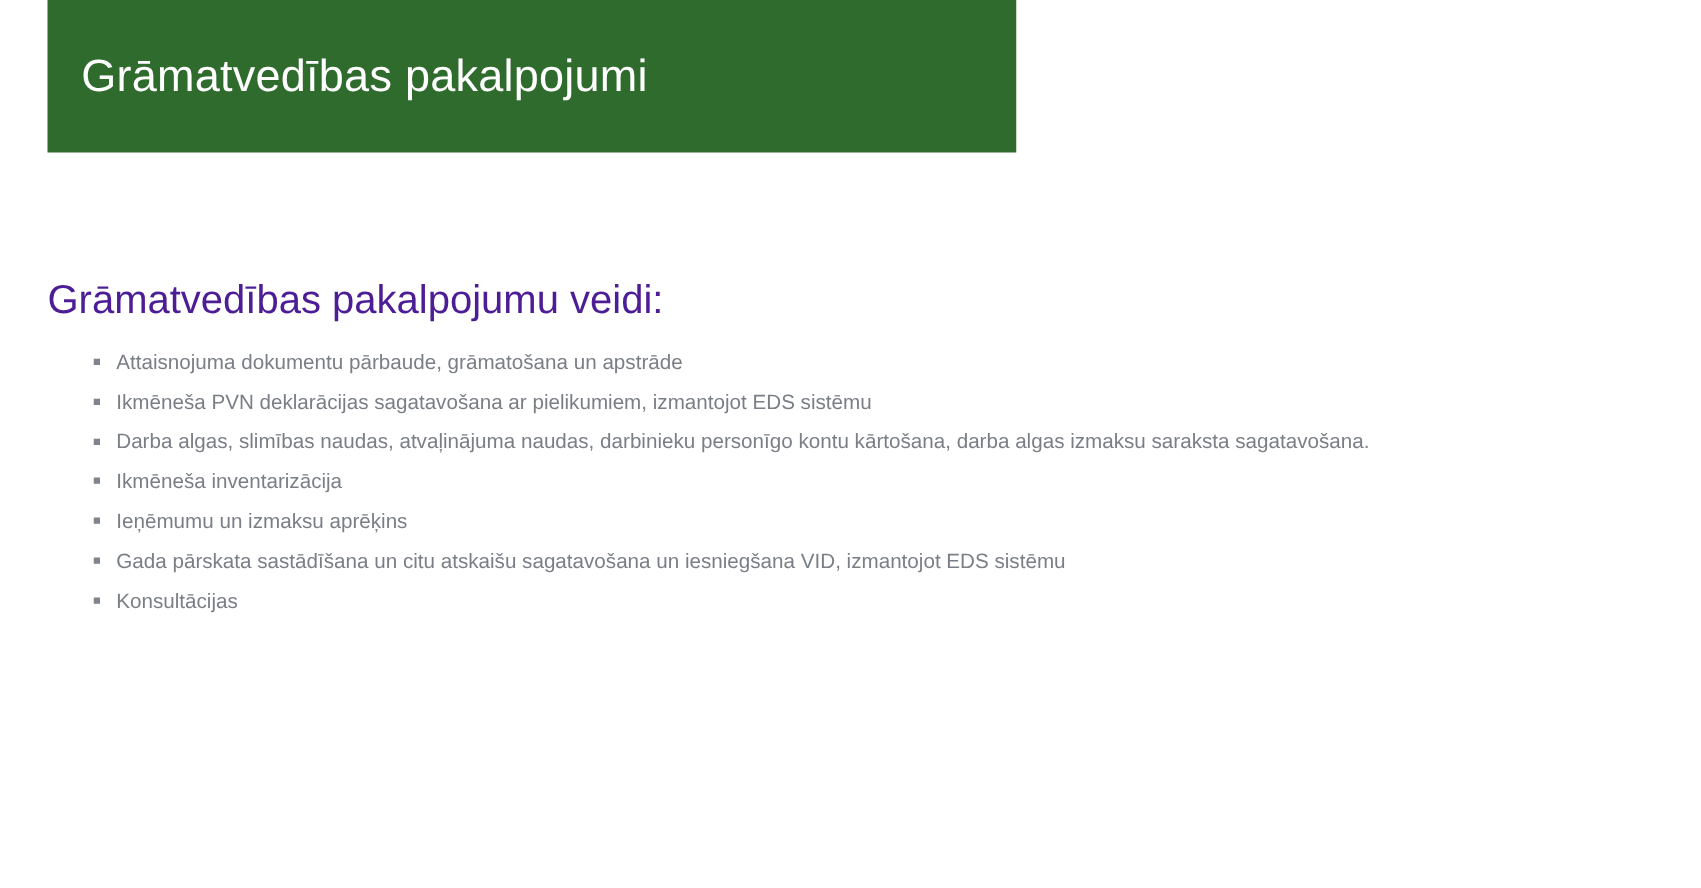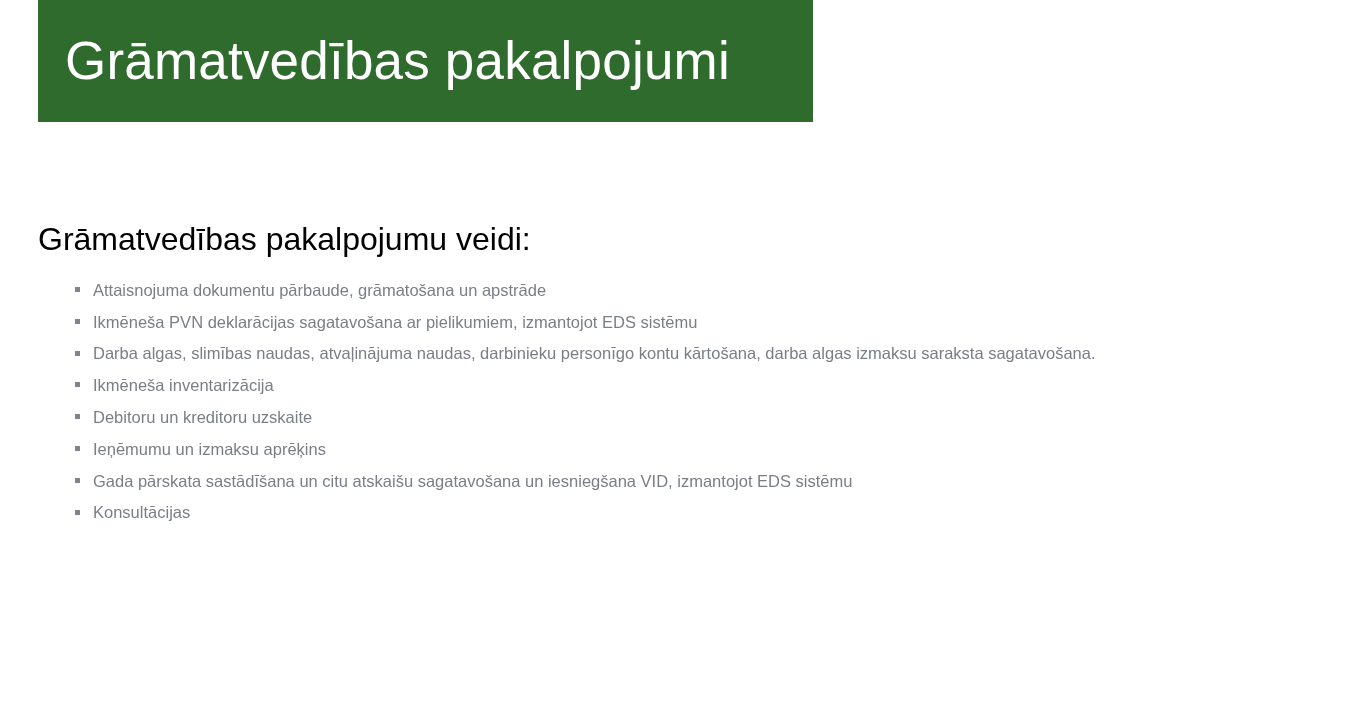--- a/index.html
+++ b/index.html
@@ -32,33 +32,33 @@
     height: 122px;
     background: #2f6b2d;
     box-sizing: border-box;
     display: flex;
     align-items: center;
     padding: 0 0 0 27px;
   }
   .title-banner .banner-title {
     color: #ffffff;
     font-family: "Liberation Sans", sans-serif;
-    font-size: 53px;
+    font-size: 36px;
     font-weight: 400;
     line-height: 1.05;
     letter-spacing: 0.2px;
     white-space: nowrap;
   }
 
   
   .section-heading {
     position: absolute;
     left: 38px;
     top: 193px;
-    color: #000000;
+    color: #4c1d95;
     font-family: "Liberation Sans", sans-serif;
     font-size: 32px;
     font-weight: 400;
     line-height: 1.2;
     white-space: nowrap;
   }
 
   
   .services-list {
     position: absolute;
@@ -117,24 +117,20 @@
     <li class="service-item">
       <span class="bullet"></span>
       <span class="item-text">Darba algas, slimības naudas, atvaļinājuma naudas, darbinieku personīgo kontu kārtošana, darba algas izmaksu saraksta sagatavošana.</span>
     </li>
     <li class="service-item">
       <span class="bullet"></span>
       <span class="item-text">Ikmēneša inventarizācija</span>
     </li>
     <li class="service-item">
       <span class="bullet"></span>
-      <span class="item-text">Debitoru un kreditoru uzskaite</span>
-    </li>
-    <li class="service-item">
-      <span class="bullet"></span>
       <span class="item-text">Ieņēmumu un izmaksu aprēķins</span>
     </li>
     <li class="service-item">
       <span class="bullet"></span>
       <span class="item-text">Gada pārskata sastādīšana un citu atskaišu sagatavošana un iesniegšana VID, izmantojot EDS sistēmu</span>
     </li>
     <li class="service-item">
       <span class="bullet"></span>
       <span class="item-text">Konsultācijas</span>
     </li>

